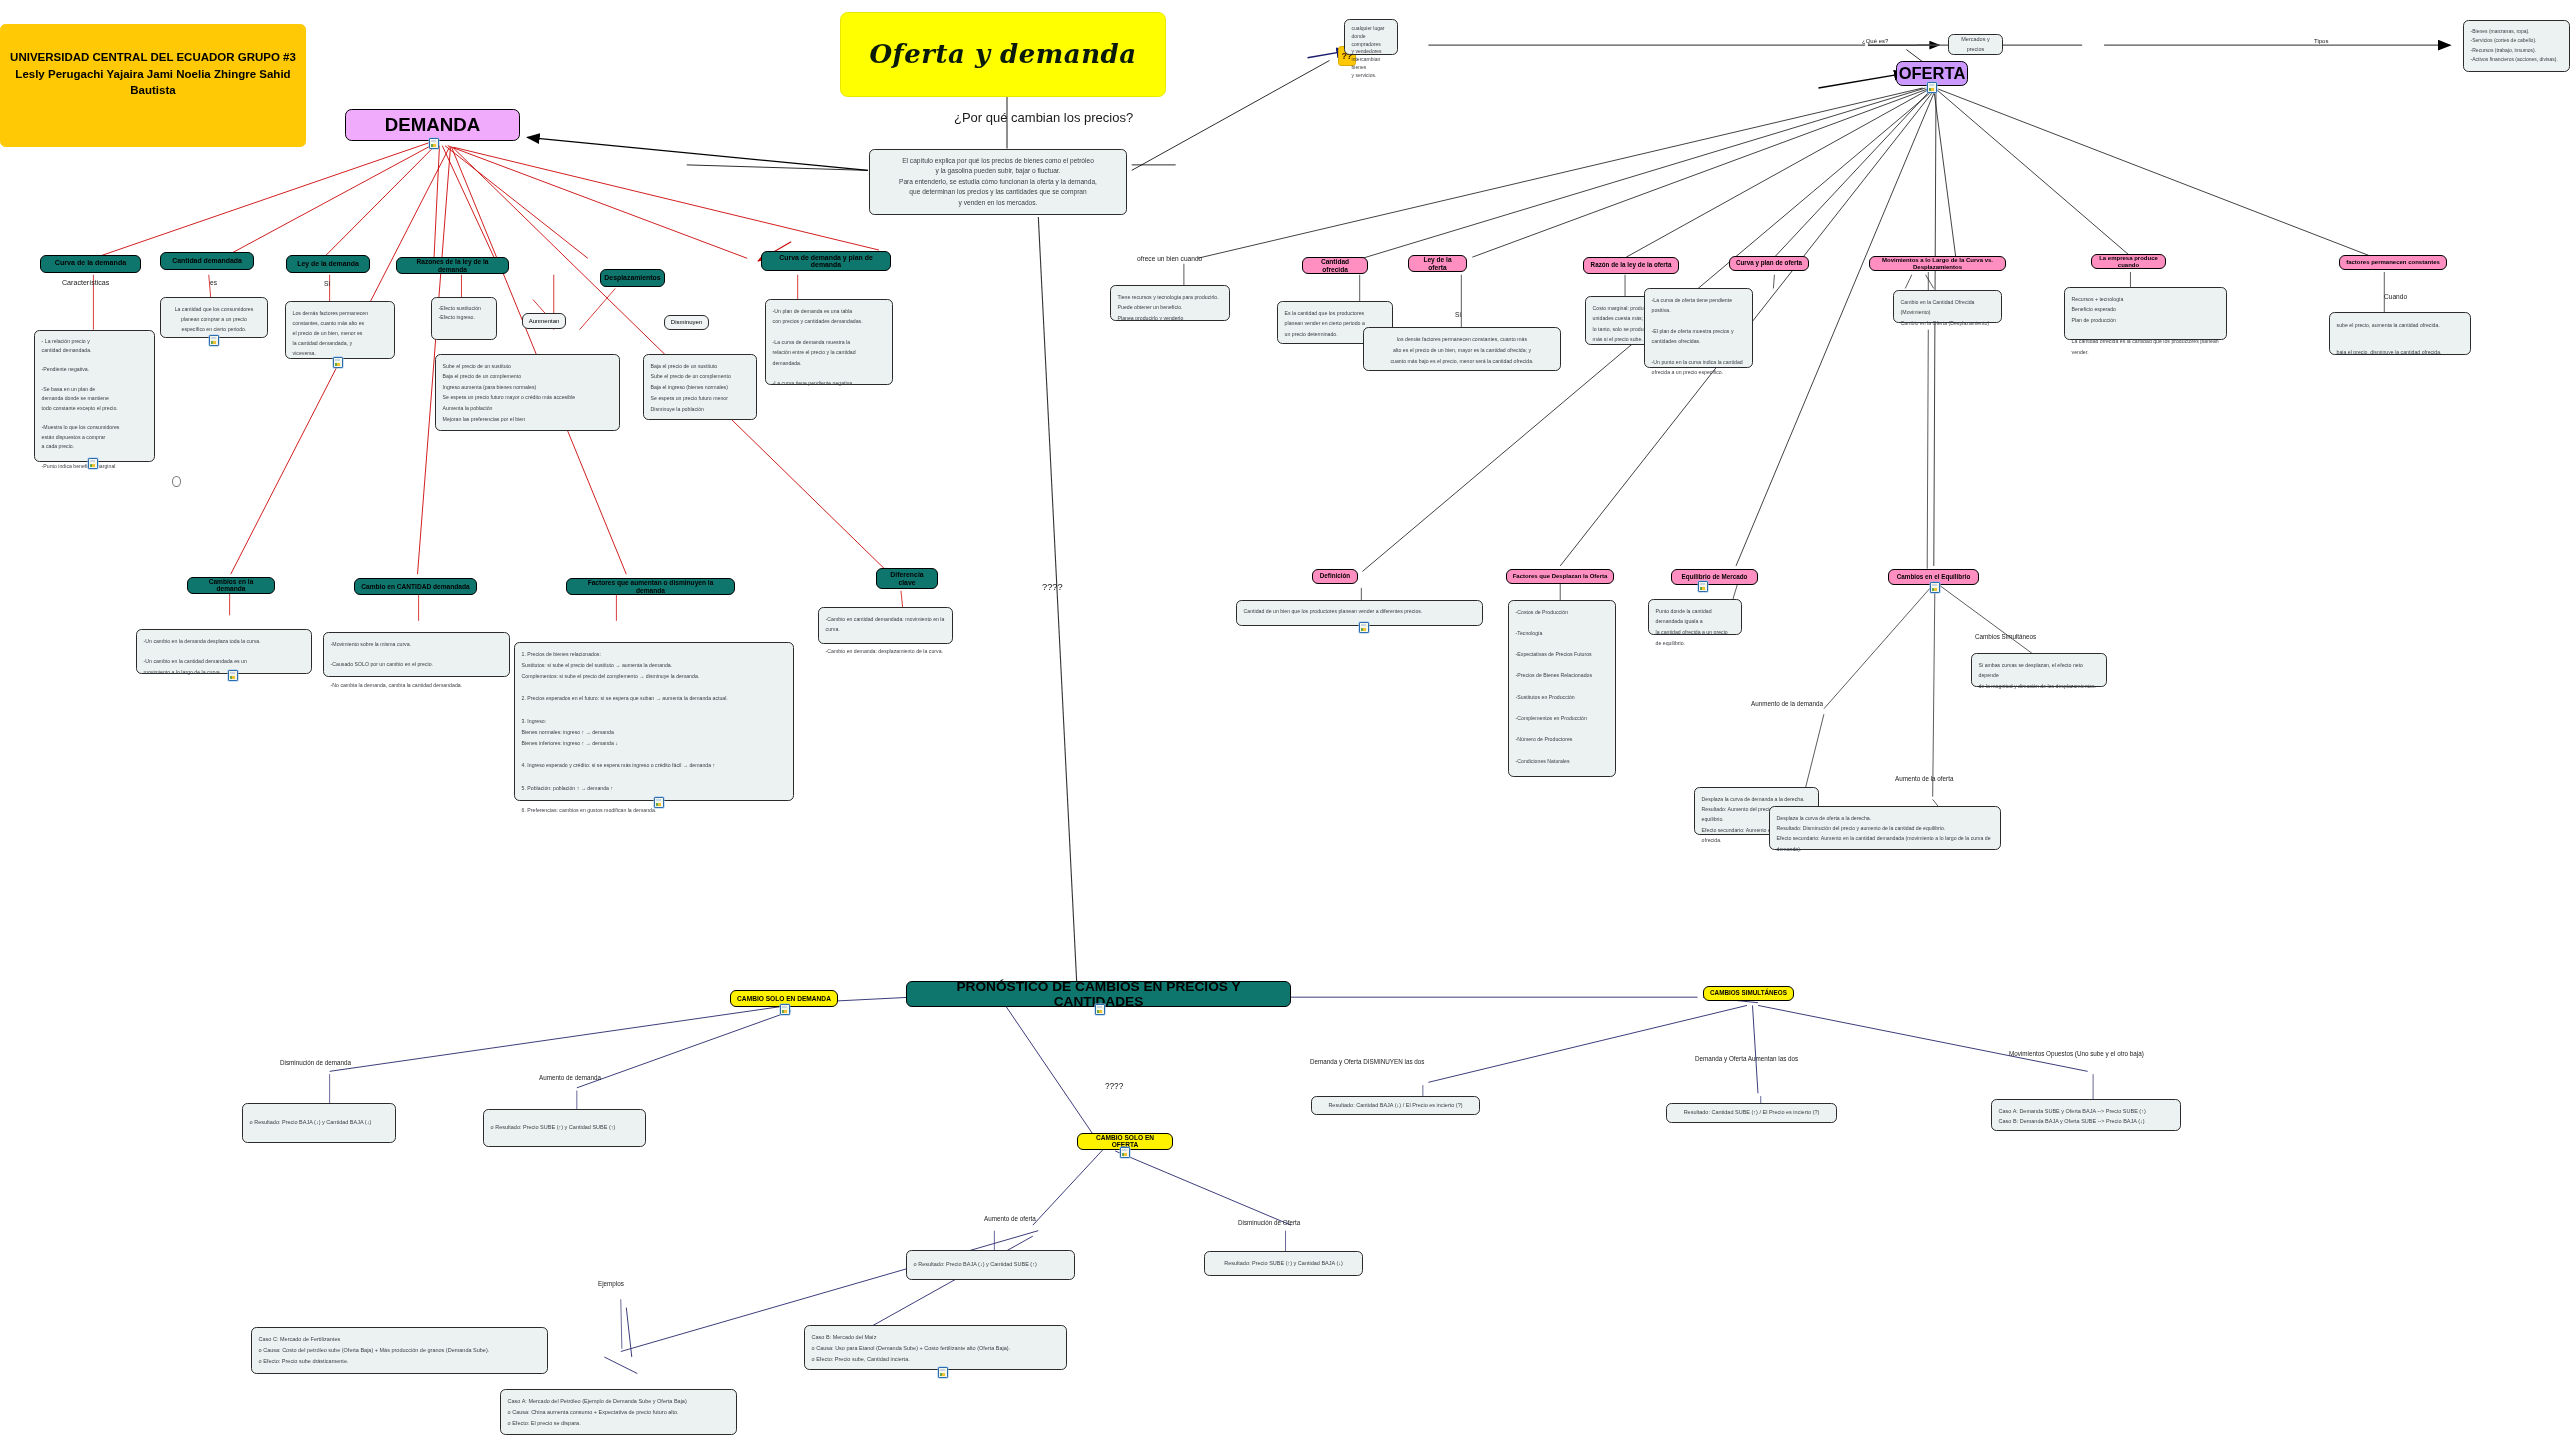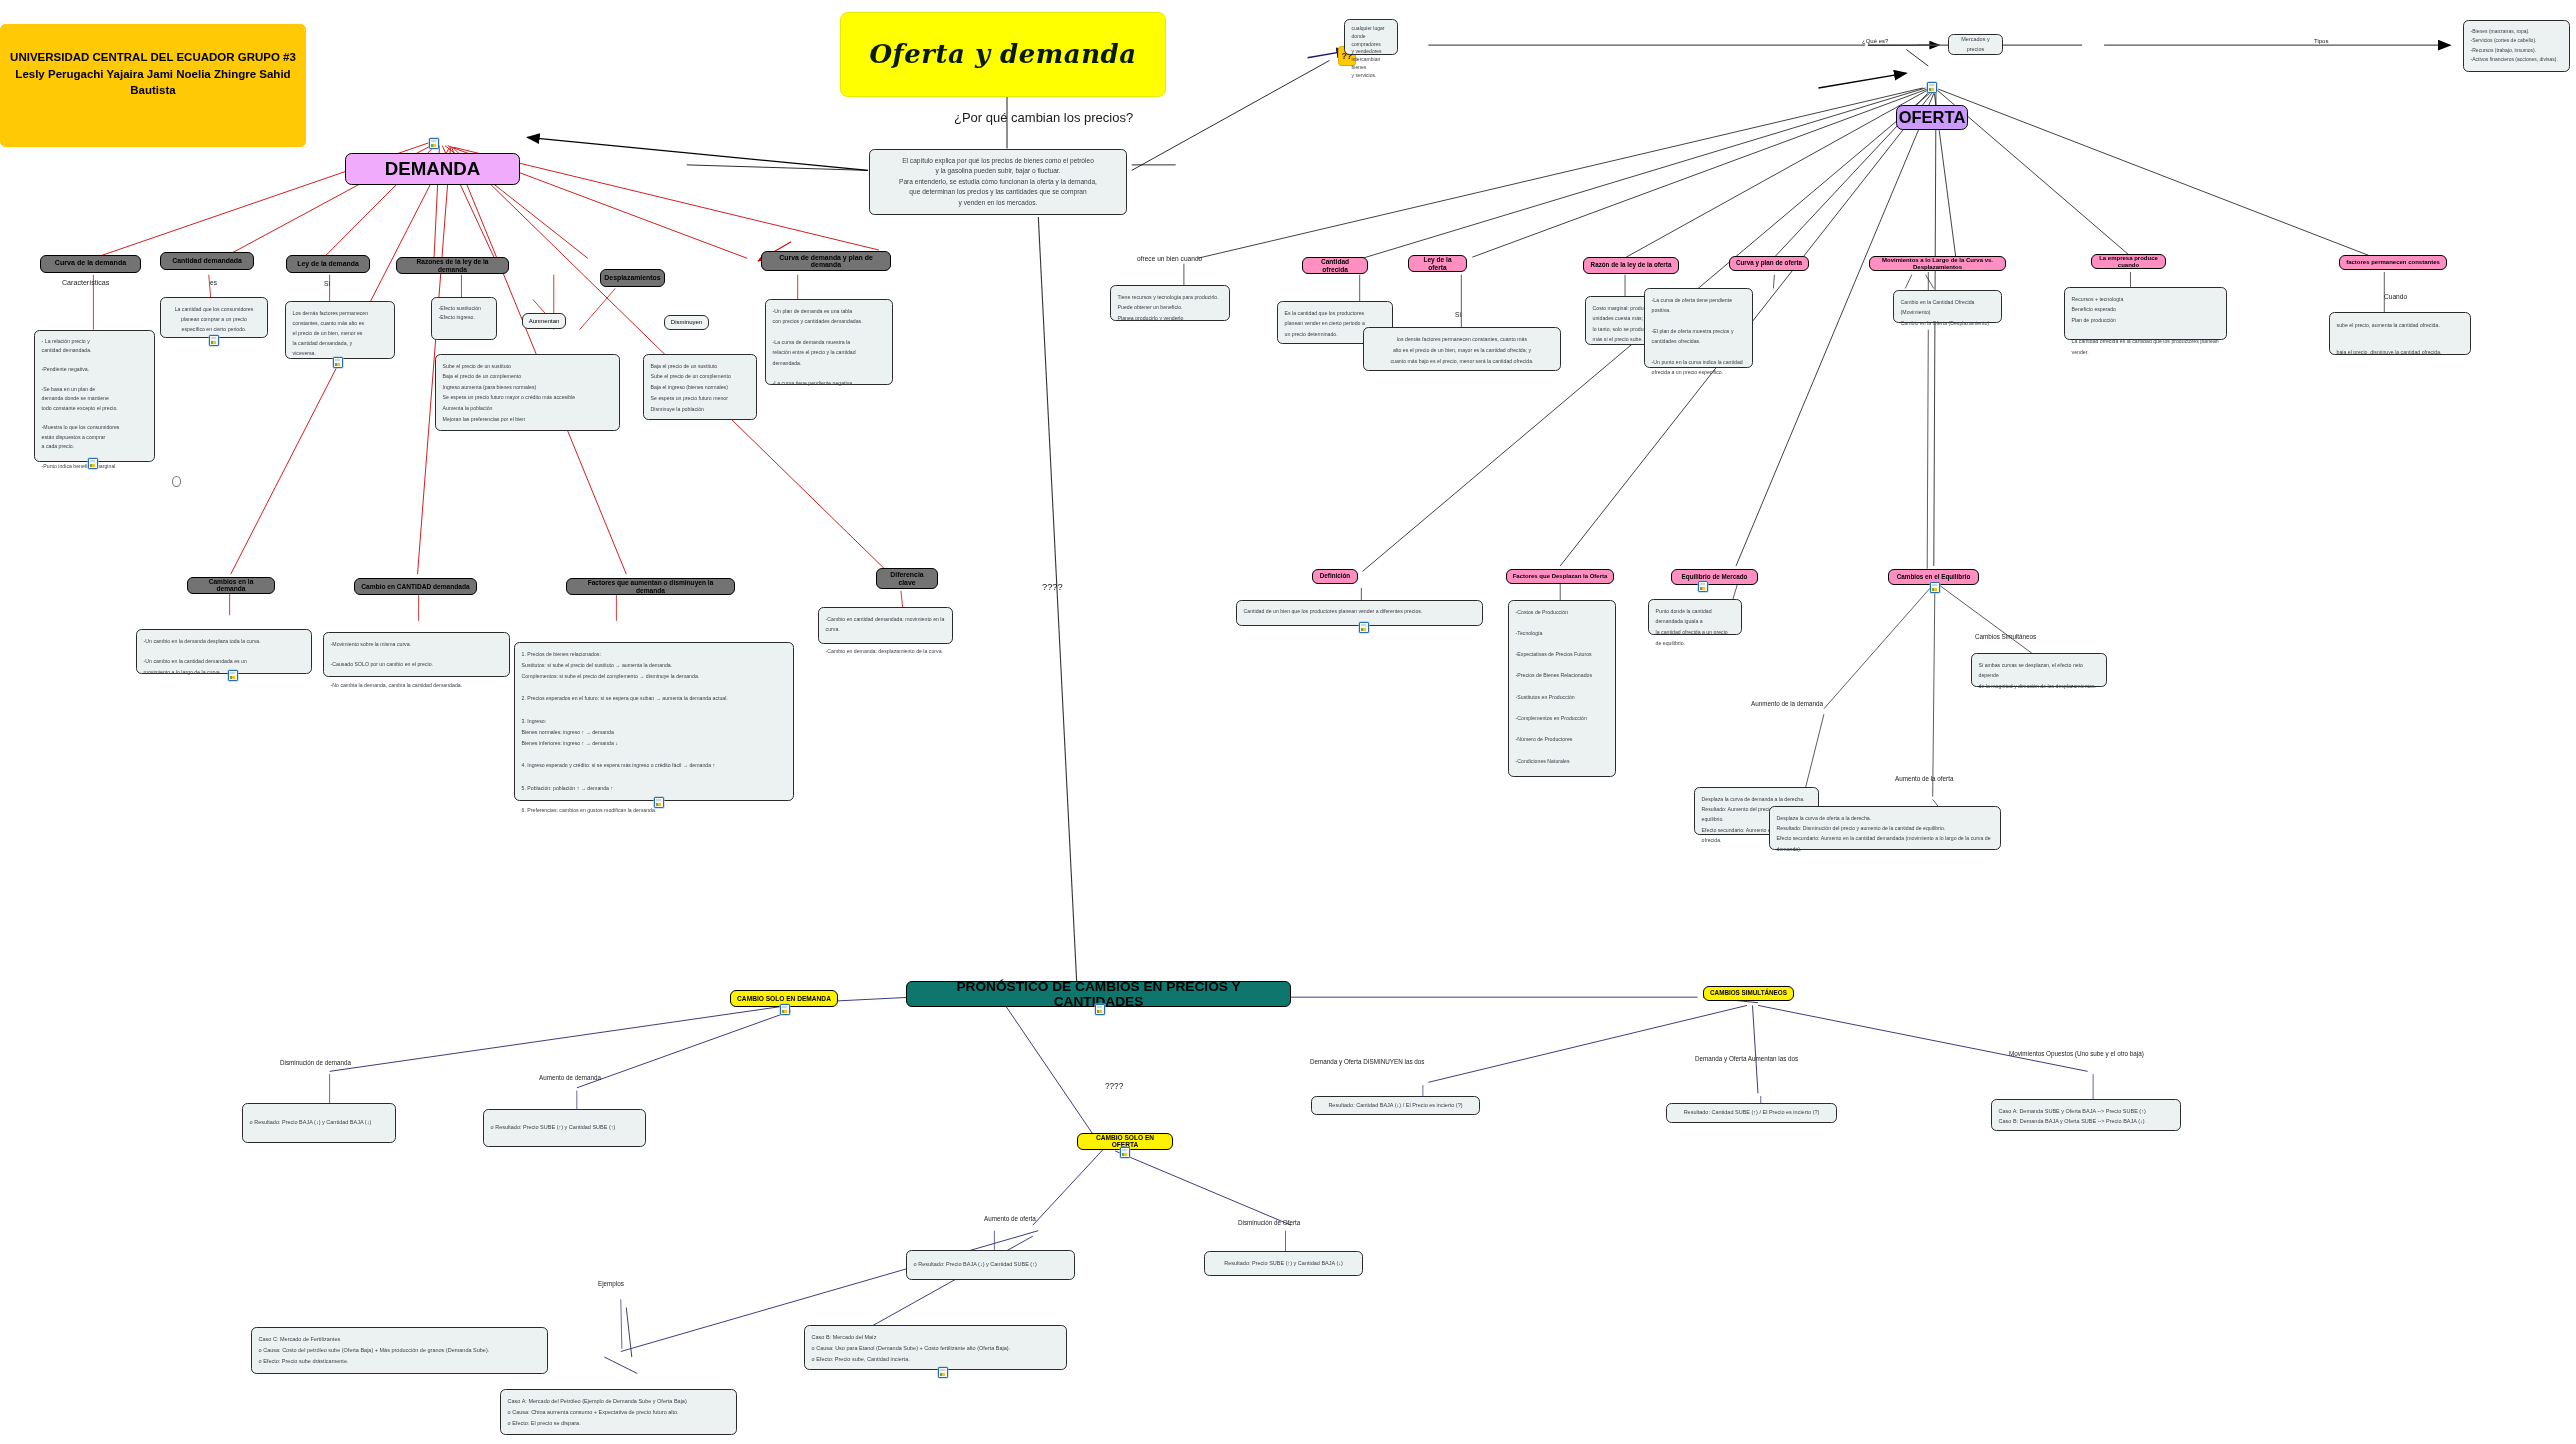--- a/index.html
+++ b/index.html
@@ -20,33 +20,33 @@
   }
   .title-yellow span{
     font-family:"DejaVu Serif",serif;font-style:italic;font-weight:bold;
     font-size:26px;color:#0a1a0a;letter-spacing:0.5px;
   }
 
   
   .root-pill{
     border-radius:6.6px;border:1.1px solid #000;
     display:flex;align-items:center;justify-content:center;
-    font-weight:bold;text-align:right;margin-top:44px;
+    font-weight:bold;text-align:right;
   }
   .root-demanda{background:#f0abfc;font-size:18.7px;color:#000;}
   .root-oferta{background:#CC99FF;font-size:16.5px;color:#000;}
 
   
   .pill{
     border-radius:6px;border:0.8px solid #000;
     display:flex;align-items:center;justify-content:center;
     font-weight:bold;text-align:center;padding:0 5.5px;line-height:1.1;
     box-sizing:border-box;
   }
-  .pill-yellow{background:#737373;}
+  .pill-yellow{background:#0f766e;}
   .pill-pink{background:#FF8FC1;}
   .pill-yellow-strong{background:#FFF200;}
   .pill-white{background:#F0F4F4;border:0.5px solid #2b2b2b;font-weight:normal;}
   .pill-amber{background:#FFC905;border:0.5px solid #d9a800;font-weight:bold;}
   .pill-teal{background:#0f766e;border:0.8px solid #000;color:#000;font-weight:bold;}
 
   
   .note{
     background:#ECF1F2;border:0.8px solid #2b2b2b;border-radius:5.5px;
     color:#3b3f45;line-height:1.75;box-sizing:border-box;

